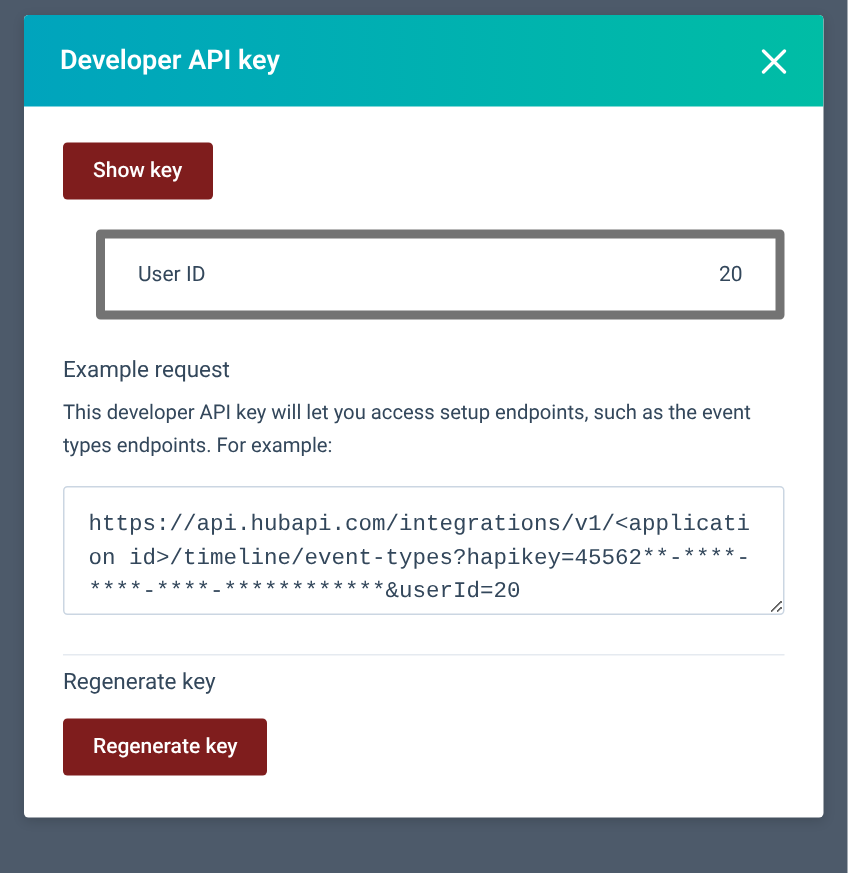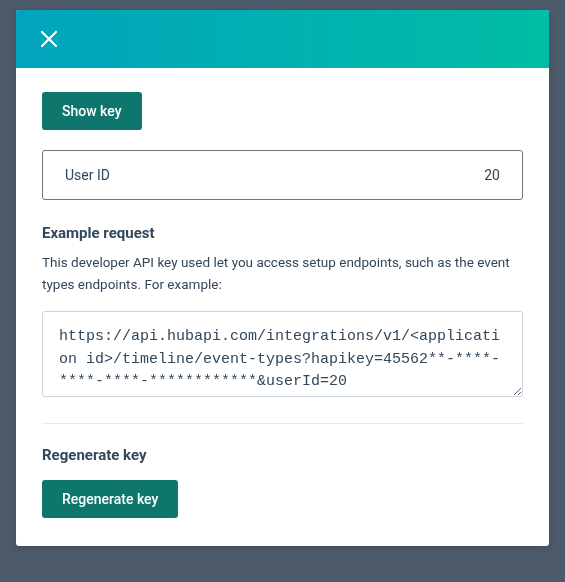--- a/index.html
+++ b/index.html
@@ -43,56 +43,57 @@
       color: #fff;
       display: flex;
       align-items: center;
     }
     
     .modal-body {
       padding: 24px 26px 28px;
     }
     
     .btn-primary {
-      background: #0f766e;
+      background: #7f1d1d;
       color: #fff;
       border: none;
       padding: 11px 20px;
       font-size: 14px;
       font-weight: 500;
       border-radius: 3px;
       cursor: pointer;
       font-family: inherit;
     }
     
     .userid-row {
       margin-top: 20px;
-      border: 1px solid #737373;
+      border: 6px solid #737373;
       border-radius: 3px;
       padding: 16px 22px;
       display: flex;
       justify-content: space-between;
       align-items: center;
+      margin-left: 22px;
     }
     
     .userid-label {
       color: #33475b;
       font-size: 14px;
     }
     
     .userid-value {
       color: #33475b;
       font-size: 14px;
       text-align: center;
     }
     
     .section-heading {
       color: #33475b;
       font-size: 15px;
-      font-weight: 700;
+      font-weight: 400;
       margin-top: 24px;
     }
     
     .section-text {
       color: #33475b;
       font-size: 13.5px;
       line-height: 1.6;
       margin-top: 10px;
     }
     
@@ -111,49 +112,50 @@
       overflow: hidden;
     }
     
     .divider {
       border: none;
       border-top: 1px solid #e5eaf0;
       margin-top: 22px;
     }
     
     .regenerate-section {
-      margin-top: 22px;
+      margin-top: 8px;
     }
     
     .regenerate-btn {
       margin-top: 16px;
     }
   </style>
 </head>
 <body>
 
 <div class="modal">
   <div class="modal-header">
+    <div class="modal-title">Developer API key</div>
     <div class="close-icon">
       <svg width="18" height="18" viewBox="0 0 18 18" fill="none">
         <path d="M2 2 L16 16 M16 2 L2 16" stroke="#fff" stroke-width="2.2" stroke-linecap="round"></path>
       </svg>
     </div>
   </div>
 
   <div class="modal-body">
     <button class="btn-primary">Show key</button>
     
     <div class="userid-row">
       <span class="userid-label">User ID</span>
       <span class="userid-value">20</span>
     </div>
     
     <div class="section-heading">Example request</div>
-    <div class="section-text">This developer API key used let you access setup endpoints, such as the event types endpoints. For example:</div>
+    <div class="section-text">This developer API key will let you access setup endpoints, such as the event types endpoints. For example:</div>
     <textarea class="example-textarea" readonly="" style="">https://api.hubapi.com/integrations/v1/&lt;application id&gt;/timeline/event-types?hapikey=45562**-****-****-****-************&amp;userId=20</textarea>
     
     <hr class="divider">
     
     <div class="regenerate-section">
       <div class="section-heading" style="margin-top:0">Regenerate key</div>
       <button class="btn-primary regenerate-btn">Regenerate key</button>
     </div>
   </div>
 </div>

